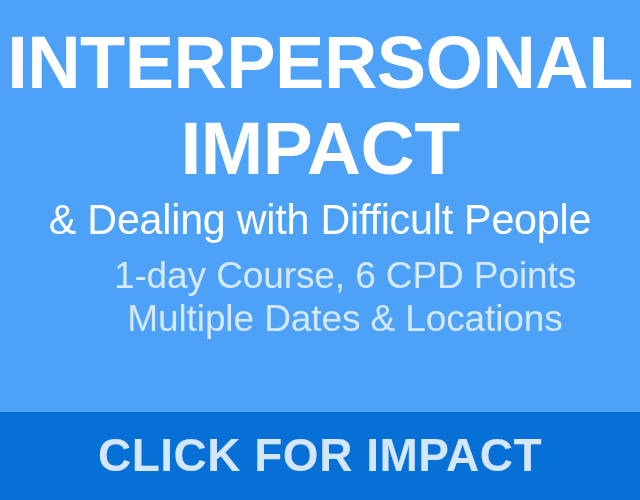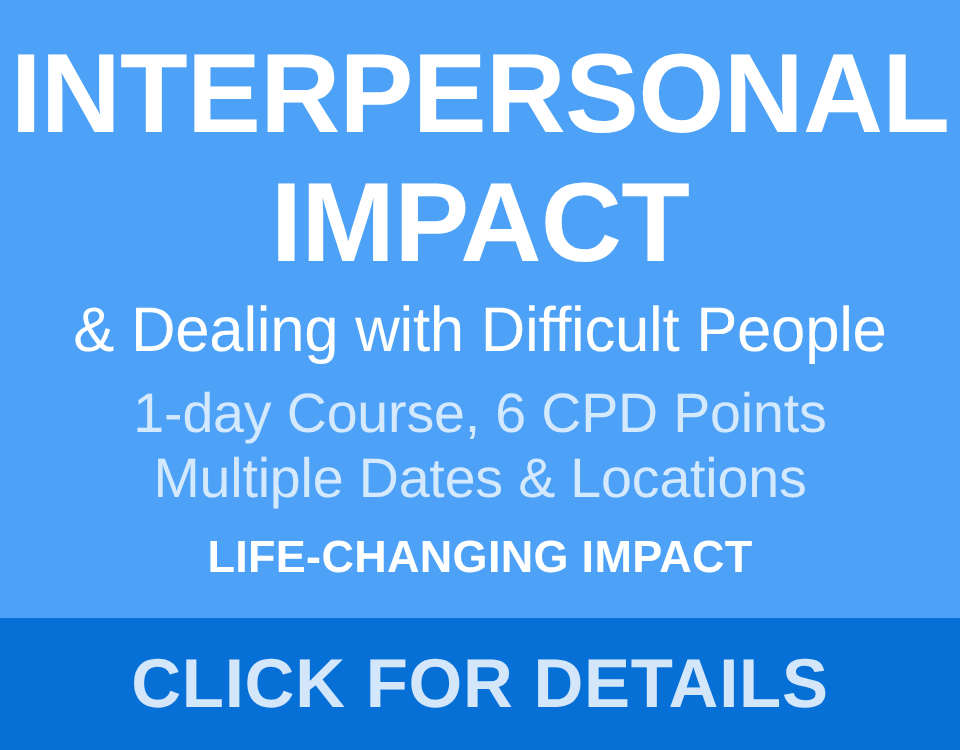--- a/index.html
+++ b/index.html
@@ -25,21 +25,21 @@
 
   
   .content {
     position: absolute;
     left: 0;
     top: 0;
     width: 640px;
     height: 412px;
     display: flex;
     flex-direction: column;
-    align-items: flex-end;
+    align-items: flex-start;
     justify-content: flex-start;
     text-align: center;
   }
 
   .headline {
     display: block;
     width: 100%;
     color: #ffffff;
     font-weight: bold;
     font-size: 75px;
@@ -127,21 +127,20 @@
     <span class="headline line1">INTERPERSONAL</span>
 
     <span class="headline line2">IMPACT</span>
 
     <span class="subhead">&amp; Dealing with Difficult People</span>
 
     <span class="detail d1">1-day Course, 6 CPD Points</span>
 
     <span class="detail d2">Multiple Dates &amp; Locations</span>
 
-    <span class="impact">LIFE-CHANGING IMPACT</span>
 
   </div>
 
   <div id="cta-bar">
-    <span id="cta-label">CLICK FOR DETAILS</span>
+    <span id="cta-label">CLICK FOR IMPACT</span>
   </div>
 
 </div>
 
 </body></html>

